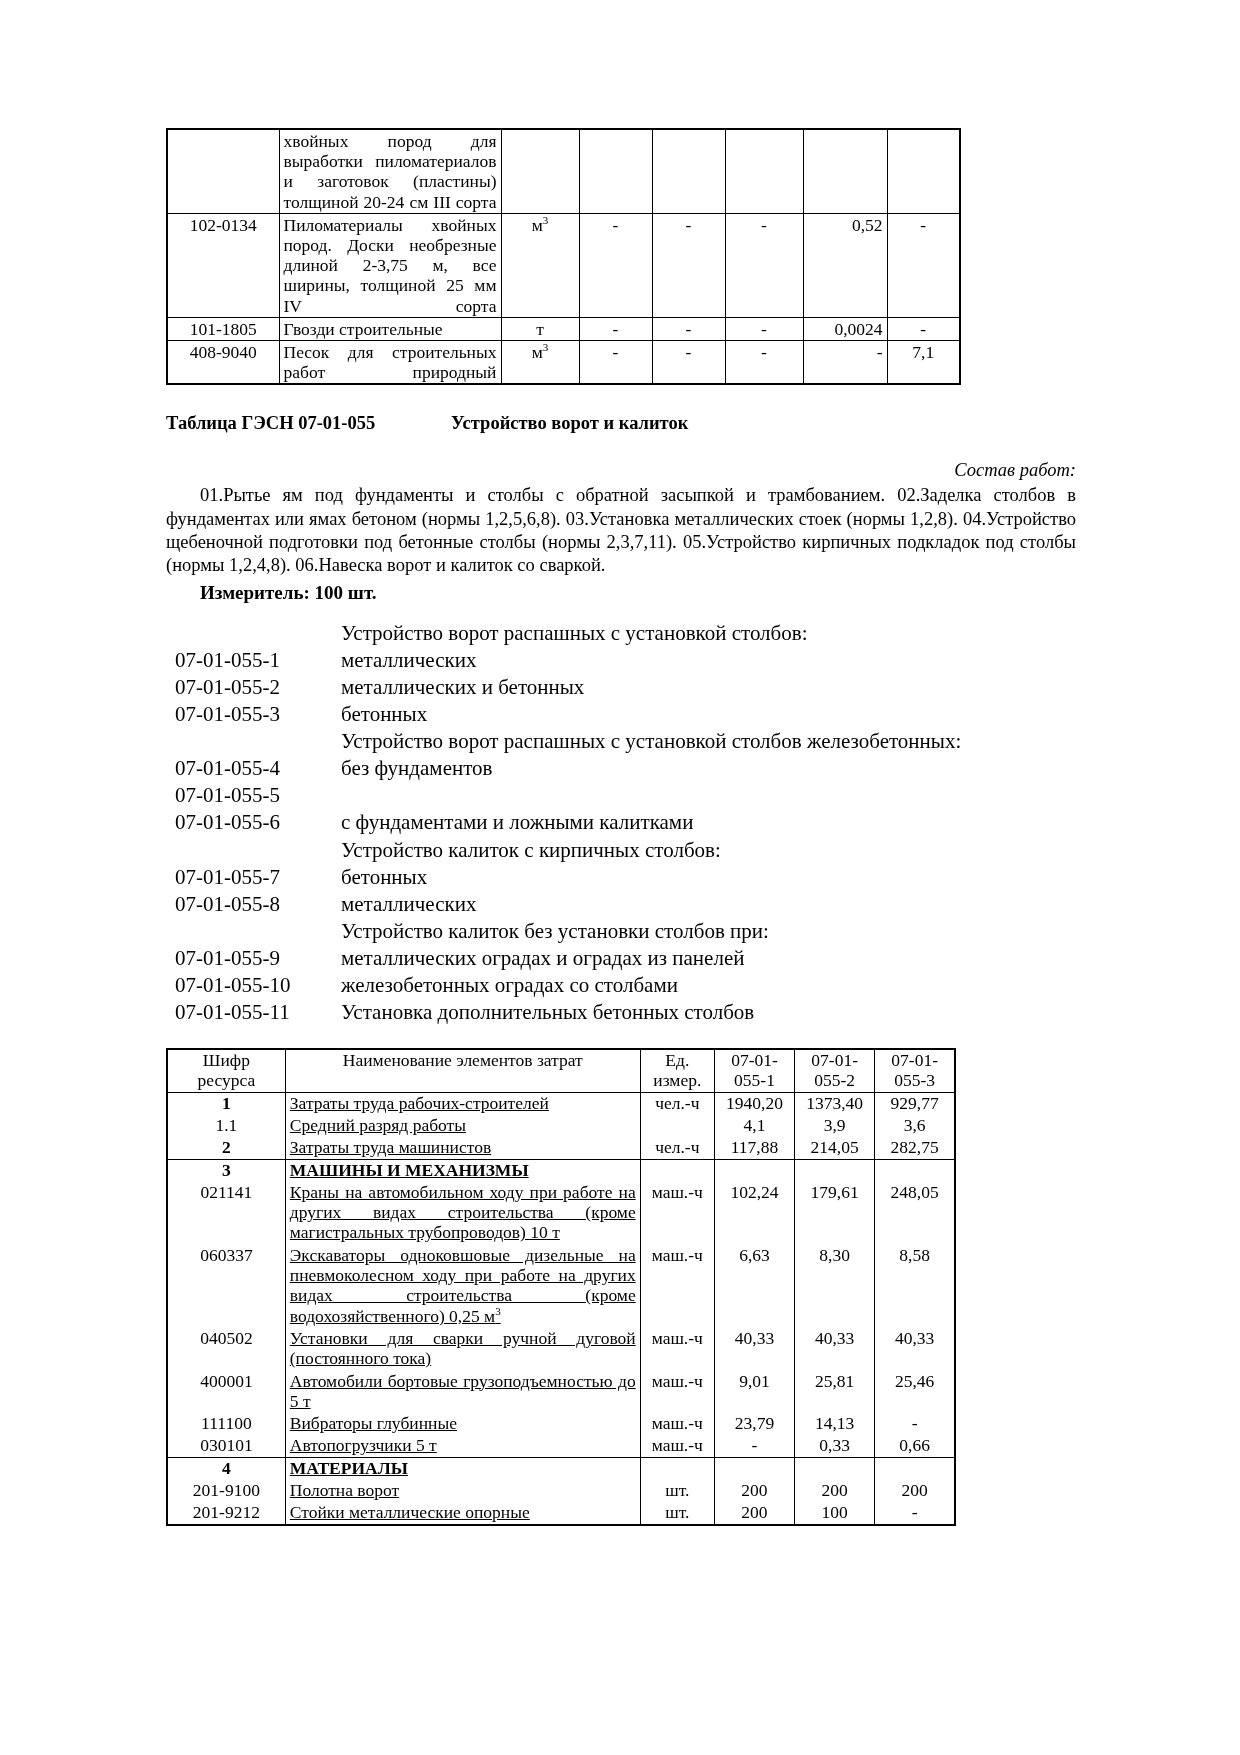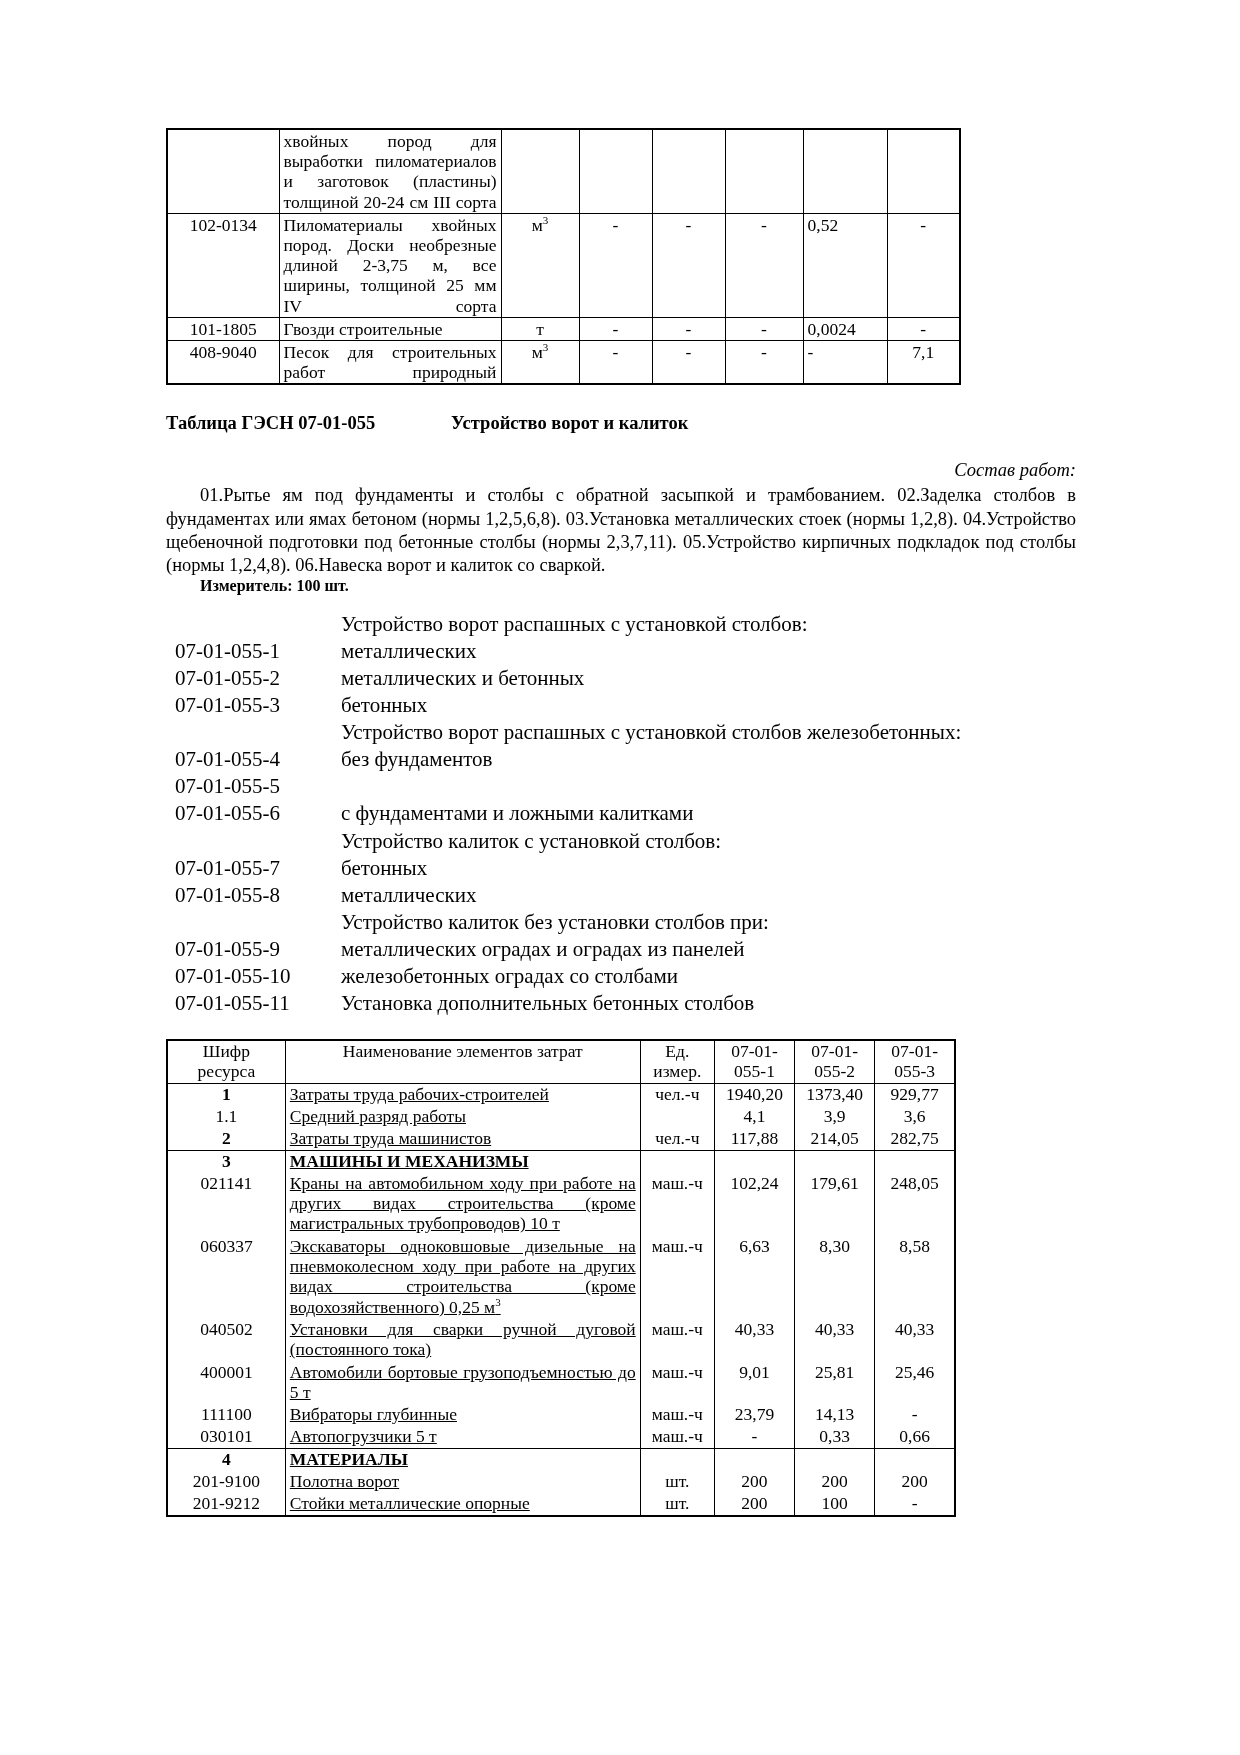--- a/index.html
+++ b/index.html
@@ -45,21 +45,21 @@
   
   table.tbl-top {
     width: 780px;
     border: 2.2px solid #000;
   }
   table.tbl-top td { height: auto; }
   .c-code  { width: 112px; text-align: center; }
   .c-name  { width: 222px; text-align: justify; text-align-last: justify; }
   .c-unit  { width: 78px;  text-align: center; }
   .c-num   { width: 73px;  text-align: center; }
-  .c-num-w { width: 84px;  text-align: left; }
+  .c-num-w { width: 84px;  text-align: right; }
   .justify-last-left { text-align: justify; text-align-last: left; }
 
   sup.pw { font-size: 11px; vertical-align: super; line-height: 0; }
 
   
   .tbl-title {
     margin-top: 28px;
     font-weight: bold;
     font-size: 18.5px;
     white-space: pre;
@@ -73,22 +73,23 @@
     font-size: 18.5px;
   }
   .para {
     margin-top: 3px;
     font-size: 18.5px;
     line-height: 1.25;
     text-align: justify;
     text-indent: 34px;
   }
   .izmeritel {
+    margin-top: 5px;
     font-weight: bold;
-    font-size: 16px;
+    font-size: 19px;
     padding-left: 34px;
   }
 
   
   .codelist {
     margin-top: 16px;
     font-size: 21px;
     line-height: 1.29;
   }
   .codelist .row { display: flex; }
@@ -214,21 +215,21 @@
         </div>
       <div class="row">
           <span class="code">07-01-055-5</span>
         </div>
       <div class="row">
           <span class="code">07-01-055-6</span>
           <span class="desc">с фундаментами и ложными калитками</span>
         </div>
       <div class="row">
           <span class="code"></span>
-          <span class="desc">Устройство калиток с установкой столбов:</span>
+          <span class="desc">Устройство калиток с кирпичных столбов:</span>
         </div>
       <div class="row">
           <span class="code">07-01-055-7</span>
           <span class="desc">бетонных</span>
         </div>
       <div class="row">
           <span class="code">07-01-055-8</span>
           <span class="desc">металлических</span>
         </div>
       <div class="row">

